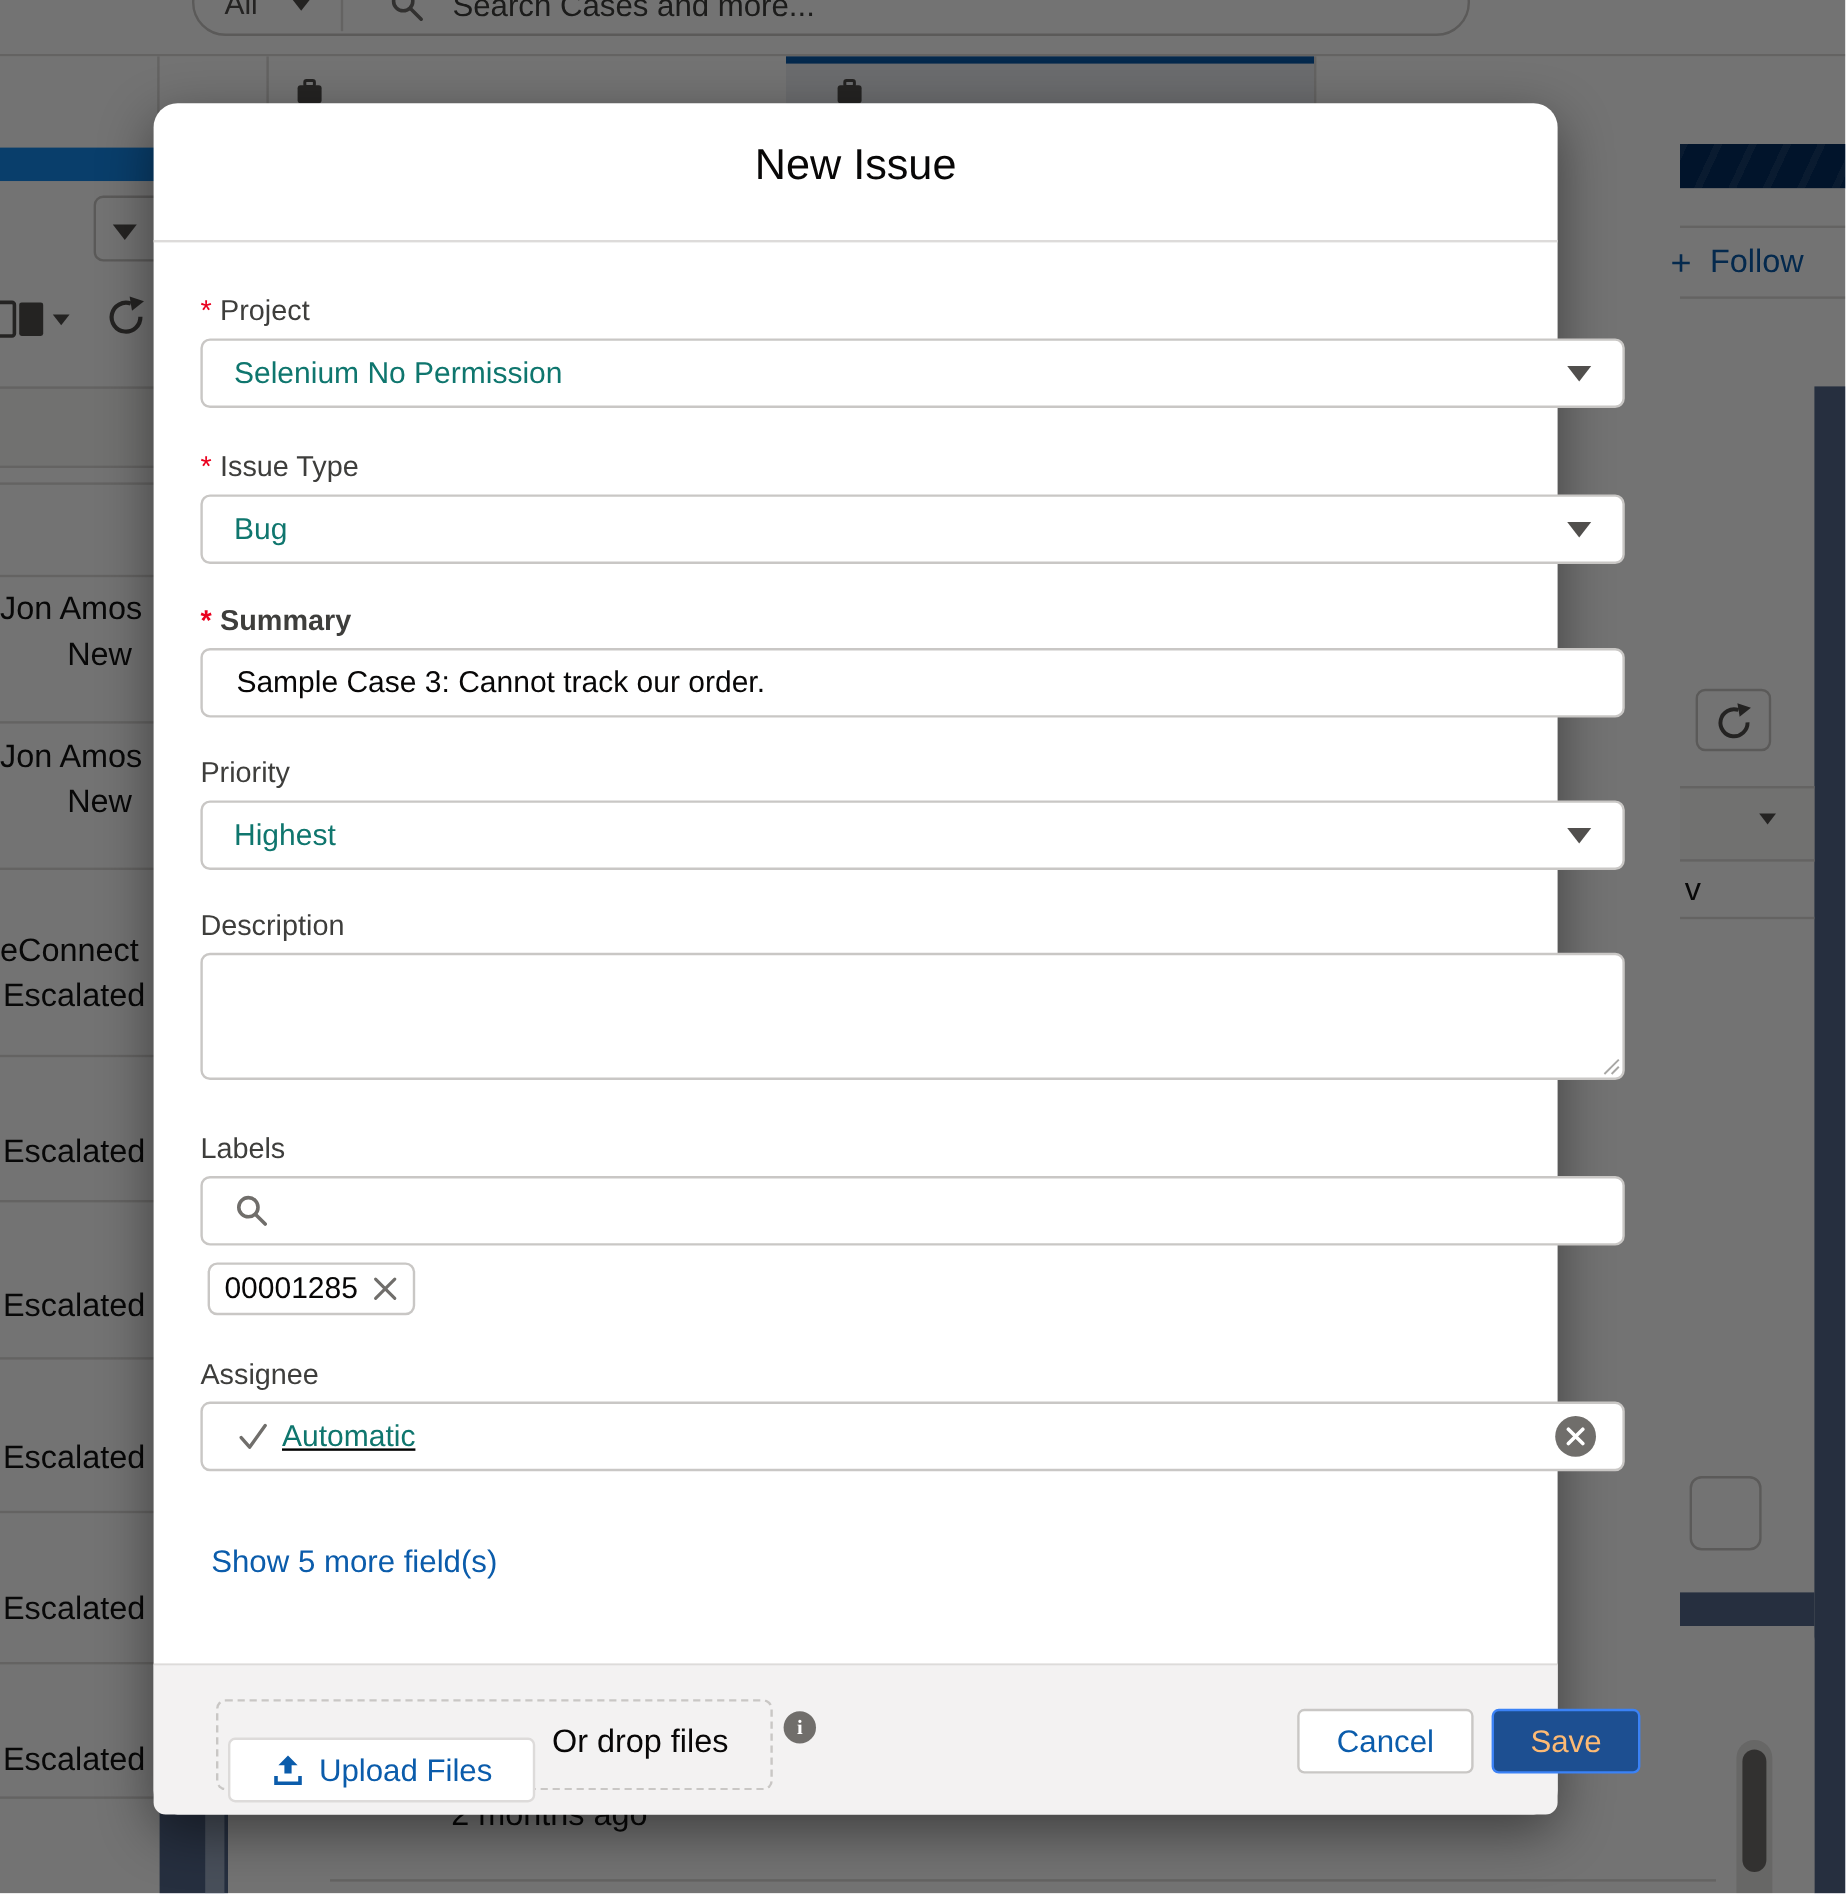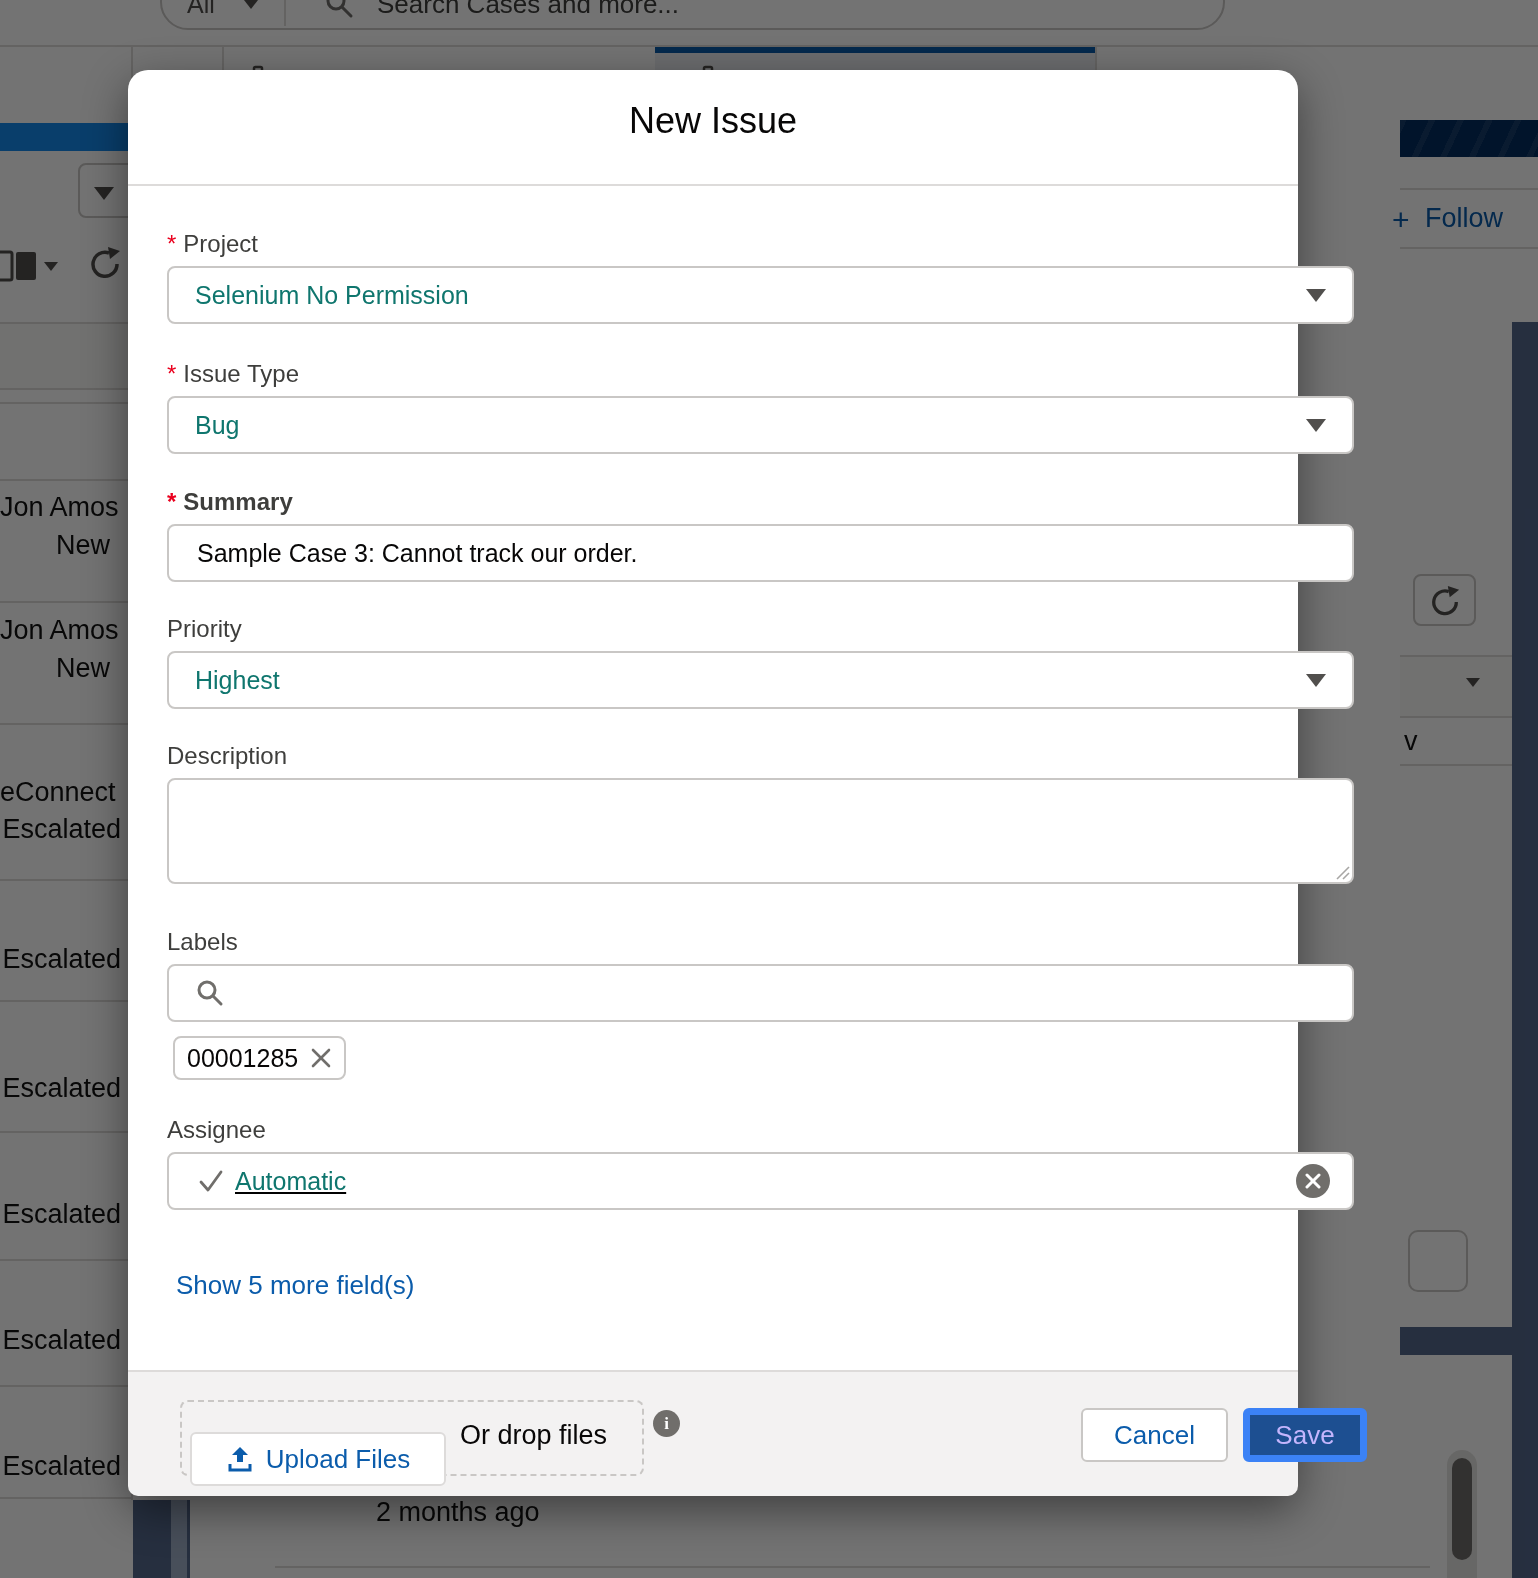--- a/index.html
+++ b/index.html
@@ -13,21 +13,21 @@
   .rowtxt{font-size:27px;color:#121212;white-space:nowrap;}
   .rightalign{text-align:right;}
   .caret{width:0;height:0;border-left:10px solid transparent;border-right:10px solid transparent;
     border-top:13px solid #514f4d;}
   .caret.sm{border-left-width:7px;border-right-width:7px;border-top-width:9px;}
   .banner-pattern{background:#032d60;
     background-image:repeating-linear-gradient(115deg, rgba(255,255,255,0.08) 0 6px, rgba(255,255,255,0) 6px 26px);}
   
   #scrim{left:0;top:0;width:1538px;height:1578px;background:rgba(0,0,0,0.55);z-index:5;}
   
-  #modal{left:128px;top:70px;width:1170px;height:1426px;background:#fff;border-radius:20px;
+  #modal{left:128px;top:86px;width:1170px;height:1426px;background:#fff;border-radius:20px;
     box-shadow:0 14px 44px rgba(0,0,0,0.45);z-index:10;}
   .m-title{left:0;top:30px;width:100%;text-align:center;font-size:36px;font-weight:300;color:#080707;}
   .m-divider{left:0;top:114px;width:100%;height:2px;background:#dddbda;}
   .fld-label{font-size:24px;color:#3e3e3c;}
   .req{color:#ea001e;margin-right:7px;font-size:24px;}
   .bx{left:39px;width:1187px;height:58px;border:2px solid #c9c7c5;border-radius:8px;background:#fff;
     display:flex;align-items:center;box-sizing:border-box;}
   .bx .val{margin-left:26px;font-size:25px;color:#0f766e;}
   .bx .caret{position:absolute;right:26px;}
   .bx input{border:none;outline:none;flex:1;margin:0 26px;font-size:25px;color:#080707;
@@ -36,21 +36,21 @@
   .pill{left:45px;height:44px;border:2px solid #c9c7c5;border-radius:8px;background:#fff;
     display:inline-flex;align-items:center;padding:0 12px;box-sizing:border-box;}
   .pill .ptxt{font-size:25px;color:#080707;}
   .link{color:#0b5cab;font-size:26px;cursor:pointer;}
   .footer{left:0;top:1300px;width:100%;height:126px;background:#f3f2f2;border-top:2px solid #dddbda;
     border-radius:0 0 10px 10px;box-sizing:border-box;}
   .dashed{left:52px;top:1330px;width:460px;height:72px;border:2px dashed #c9c7c5;border-radius:8px;}
   .btn{display:flex;align-items:center;justify-content:center;border-radius:6px;box-sizing:border-box;
     font-size:26px;cursor:pointer;}
   .btn.white{background:#fff;border:2px solid #dddbda;color:#0b5cab;}
-  .btn.save{background:#1d4f91;border:7px solid #3b82f6;color:#c4b5fd;}
+  .btn.save{background:#1d4f91;border:2px solid #3b82f6;color:#fdba74;}
   .info-circle{width:27px;height:27px;border-radius:50%;background:#706e6b;color:#fff;
     display:flex;align-items:center;justify-content:center;font-size:17px;font-weight:bold;
     font-family:"Liberation Serif",serif;}
   .clear-circle{width:34px;height:34px;border-radius:50%;background:#706e6b;
     display:flex;align-items:center;justify-content:center;}
 </style>
 </head>
 <body>
 
 <div id="screen">

